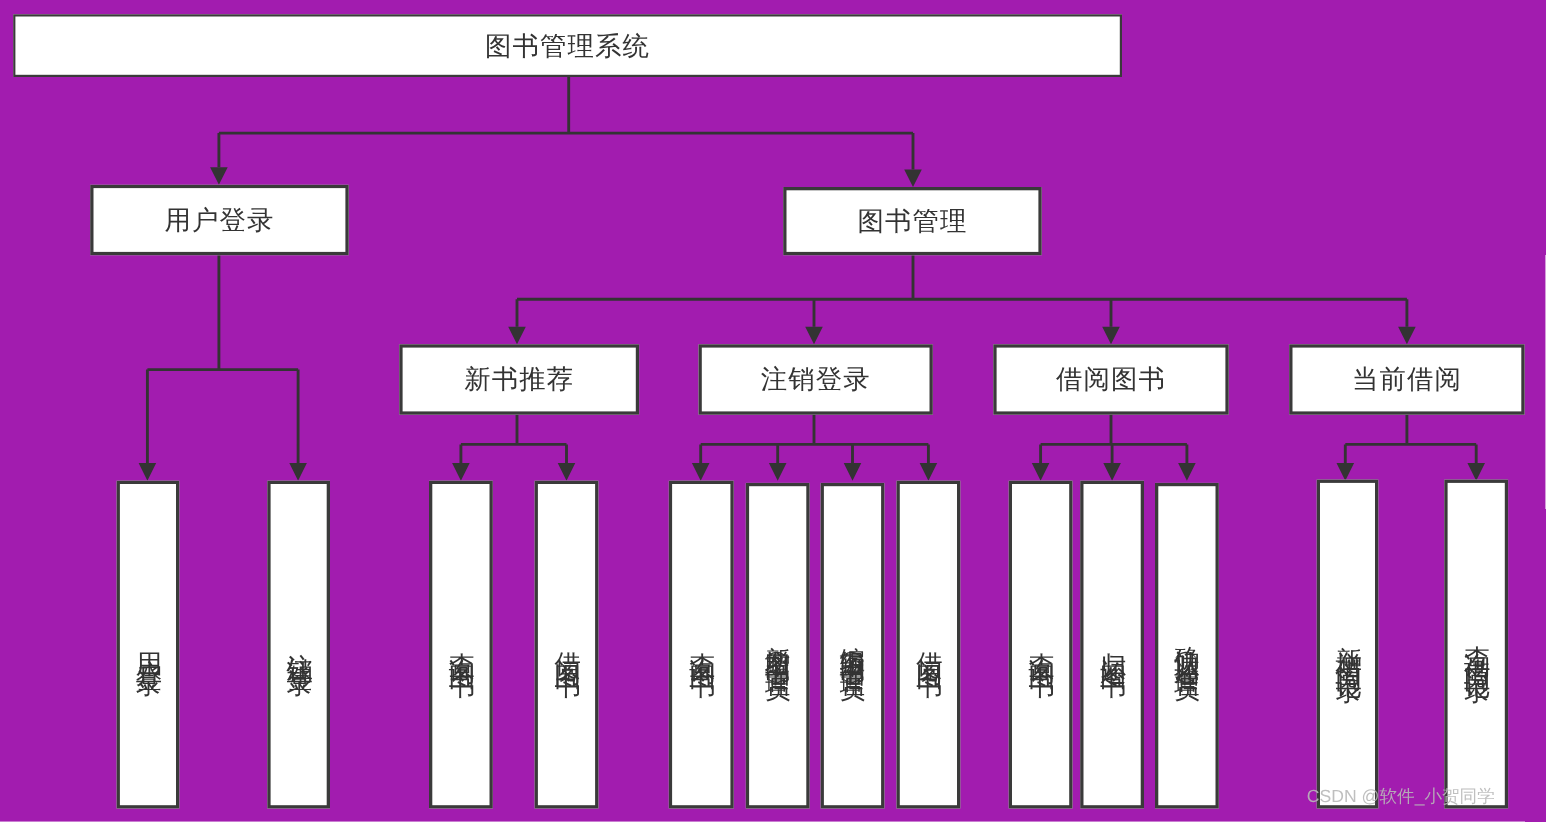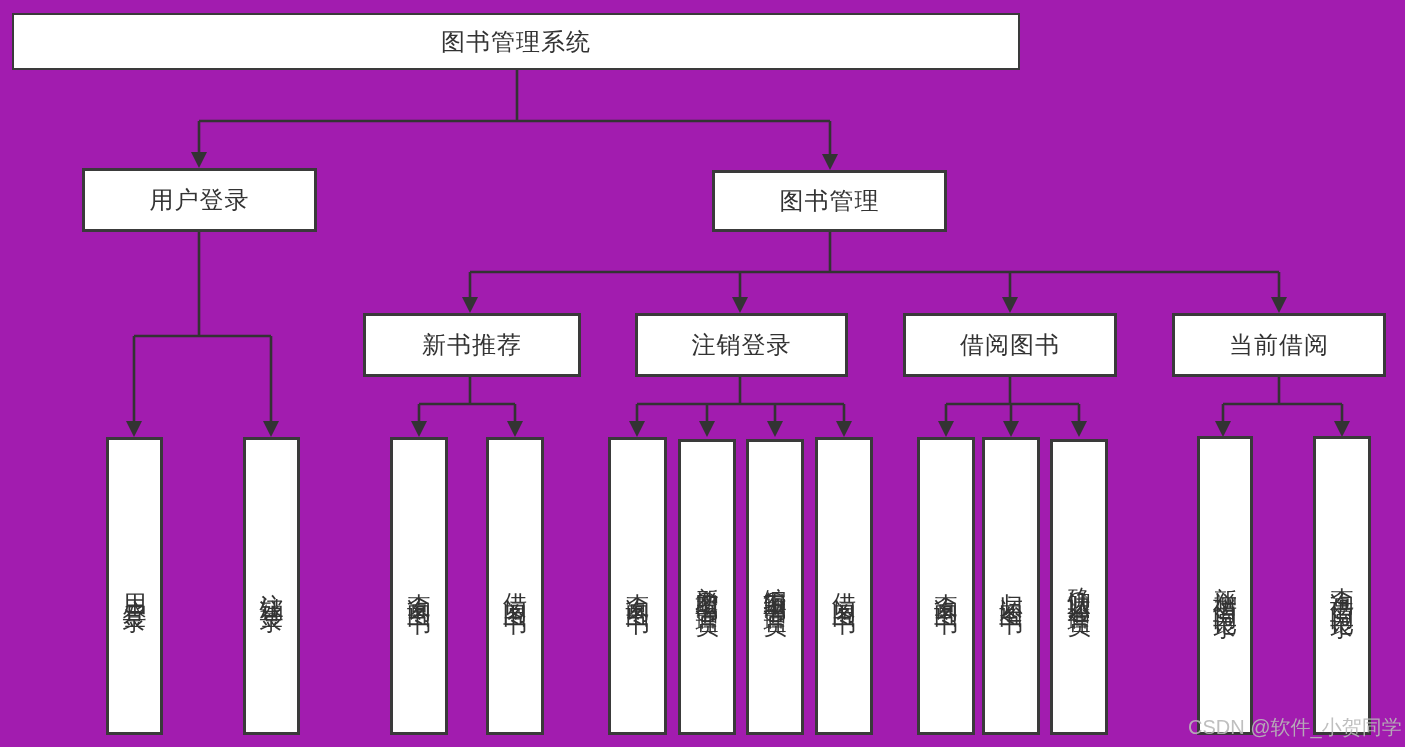--- a/index.html
+++ b/index.html
@@ -39,21 +39,21 @@
   }
   .box.v span.tight{
     font-size:23px;
     letter-spacing:4px;
   }
   .watermark{
     position:absolute;
     left:1188px;
     top:714px;
     z-index:5;
-    font-size:20px;
+    font-size:16px;
     color:rgba(184,184,184,0.9);
     white-space:nowrap;
     letter-spacing:0px;
   }
 </style>
 </head>
 <body>
 
 <div class="canvas">
 

